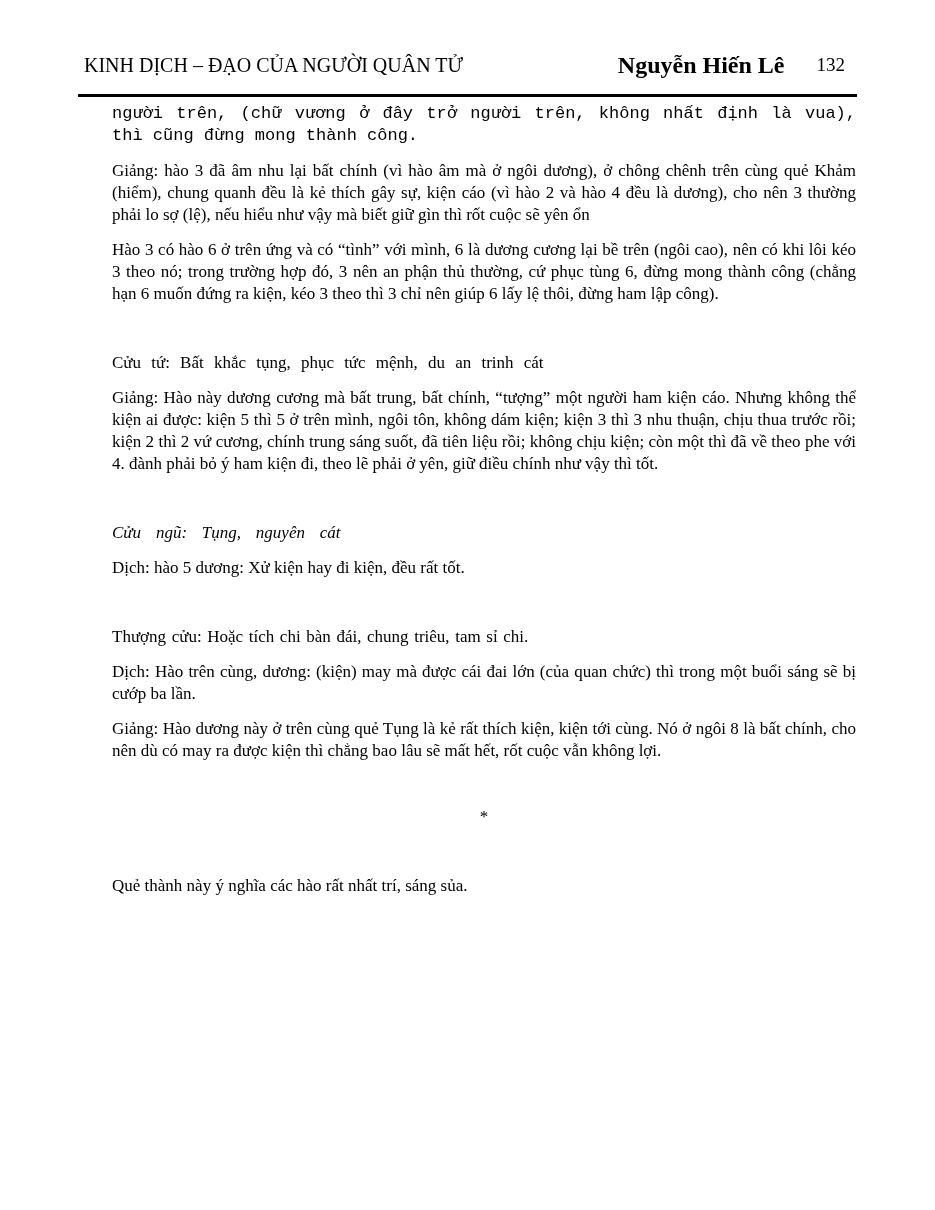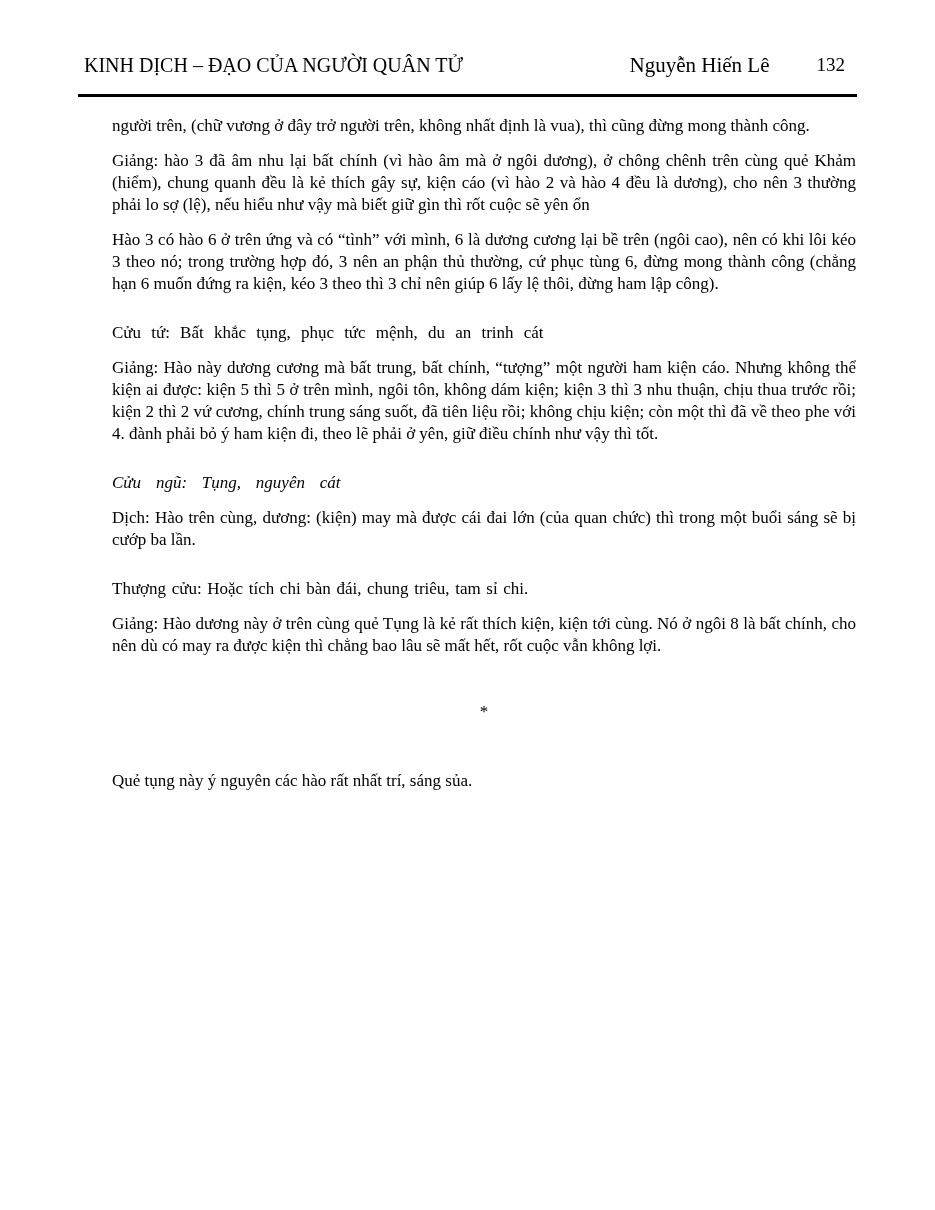--- a/index.html
+++ b/index.html
@@ -14,35 +14,35 @@
   .page { width: 935px; height: 1210px; position: relative; }
   .header {
     display: flex;
     align-items: flex-start;
     padding: 52px 90px 0 84px;
     font-size: 20px;
     line-height: 26px;
     white-space: nowrap;
   }
   .header-title { flex: 1; font-size: 20px; }
-  .header-author { font-size: 21px; }
-  .header-page { font-size: 19px; margin-left: 47px; }
+  .header-author { font-size: 24px; font-weight: bold; }
+  .header-page { font-size: 19px; margin-left: 32px; }
   .rule {
     height: 3px;
     background: #000000;
     margin: 16px 78px 0 78px;
   }
   .body-text {
     padding: 6px 79px 0 112px;
     font-size: 17px;
     line-height: 22px;
   }
   p.para { margin: 13px 0 0 0; text-align: justify; }
-  p.para.first { margin-top: 12px; }
-  p.para.section { margin-top: 27px; }
+  p.para.first { margin-top: 0; font-family: Liberation Mono, monospace; }
+  p.para.section { margin-top: 47px; }
   p.para.verse-wide { word-spacing: 0.35em; }
   p.para.verse-wider { word-spacing: 0.62em; font-style: italic; }
   p.para.verse { word-spacing: 0.08em; }
   p.para.separator { text-align: center; margin-top: 44px; }
   p.para.closing { margin-top: 47px; }
 </style>
 </head>
 <body>
 
 <div class="page">
@@ -52,19 +52,20 @@
     <span class="header-page">132</span>
   </div>
   <div class="rule"></div>
   <div class="body-text" id="body-text">
       <p class="para first">người trên, (chữ vương ở đây trở người trên, không nhất định là vua), thì cũng đừng mong thành công.</p>
       <p class="para">Giảng: hào 3 đã âm nhu lại bất chính (vì hào âm mà ở ngôi dương), ở chông chênh trên cùng quẻ Khảm (hiểm), chung quanh đều là kẻ thích gây sự, kiện cáo (vì hào 2 và hào 4 đều là dương), cho nên 3 thường phải lo sợ (lệ), nếu hiểu như vậy mà biết giữ gìn thì rốt cuộc sẽ yên ổn</p>
       <p class="para">Hào 3 có hào 6 ở trên ứng và có “tình” với mình, 6 là dương cương lại bề trên (ngôi cao), nên có khi lôi kéo 3 theo nó; trong trường hợp đó, 3 nên an phận thủ thường, cứ phục tùng 6, đừng mong thành công (chẳng hạn 6 muốn đứng ra kiện, kéo 3 theo thì 3 chỉ nên giúp 6 lấy lệ thôi, đừng ham lập công).</p>
       <p class="para section verse-wide">Cửu tứ: Bất khắc tụng, phục tức mệnh, du an trinh cát</p>
       <p class="para">Giảng: Hào này dương cương mà bất trung, bất chính, “tượng” một người ham kiện cáo. Nhưng không thể kiện ai được: kiện 5 thì 5 ở trên mình, ngôi tôn, không dám kiện; kiện 3 thì 3 nhu thuận, chịu thua trước rồi; kiện 2 thì 2 vứ cương, chính trung sáng suốt, đã tiên liệu rồi; không chịu kiện; còn một thì đã về theo phe với 4. đành phải bỏ ý ham kiện đi, theo lẽ phải ở yên, giữ điều chính như vậy thì tốt.</p>
       <p class="para section verse-wider">Cửu ngũ: Tụng, nguyên cát</p>
+      <p class="para">Dịch: hào 5 dương: Xử kiện hay đi kiện, đều rất tốt.</p>
+      <p class="para section verse">Thượng cửu:  Hoặc tích chi bàn đái, chung triêu, tam sỉ chi.</p>
       <p class="para">Dịch: Hào trên cùng, dương: (kiện) may mà được cái đai lớn (của quan chức) thì trong một buổi sáng sẽ bị cướp ba lần.</p>
-      <p class="para section verse">Thượng cửu:  Hoặc tích chi bàn đái, chung triêu, tam sỉ chi.</p>
       <p class="para">Giảng: Hào dương này ở trên cùng quẻ Tụng là kẻ rất thích kiện, kiện tới cùng. Nó ở ngôi 8 là bất chính, cho nên dù có may ra được kiện thì chẳng bao lâu sẽ mất hết, rốt cuộc vẫn không lợi.</p>
       <p class="para separator">*</p>
-      <p class="para closing">Quẻ tụng này ý nguyên các hào rất nhất trí, sáng sủa.</p>
+      <p class="para closing">Quẻ thành này ý nghĩa các hào rất nhất trí, sáng sủa.</p>
     </div>
 </div>
 
 </body></html>

